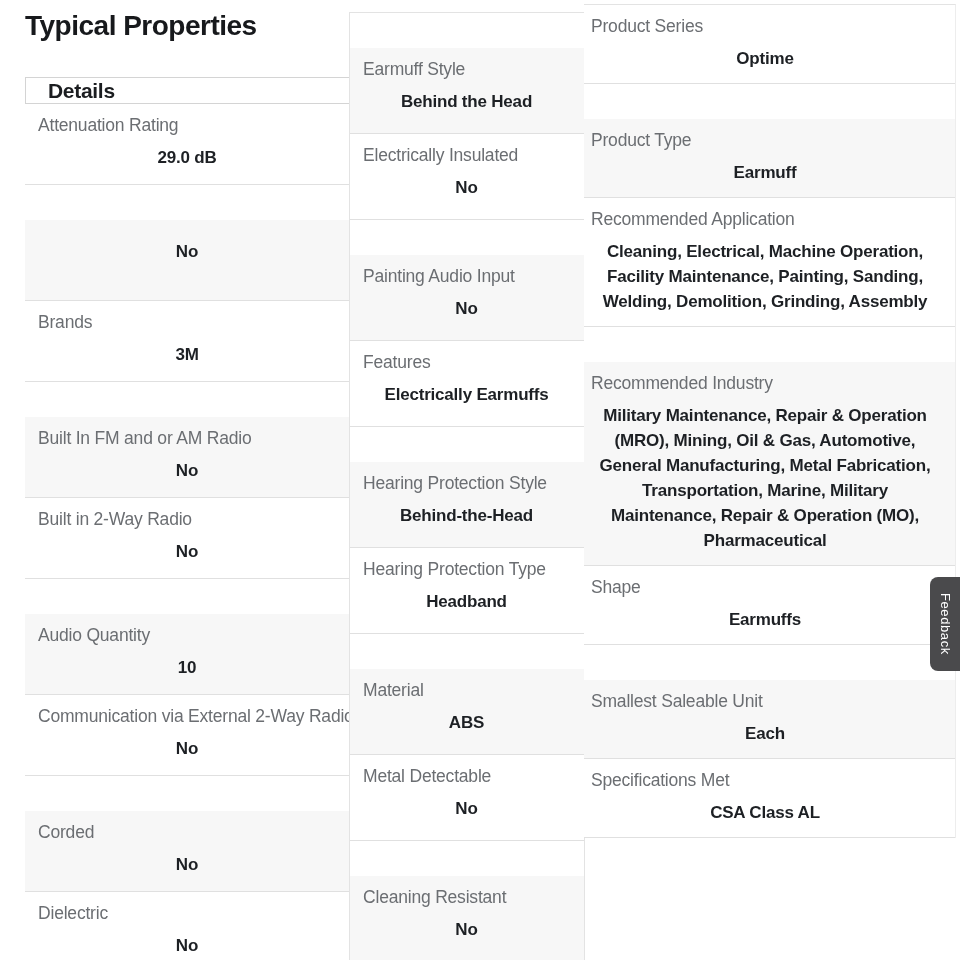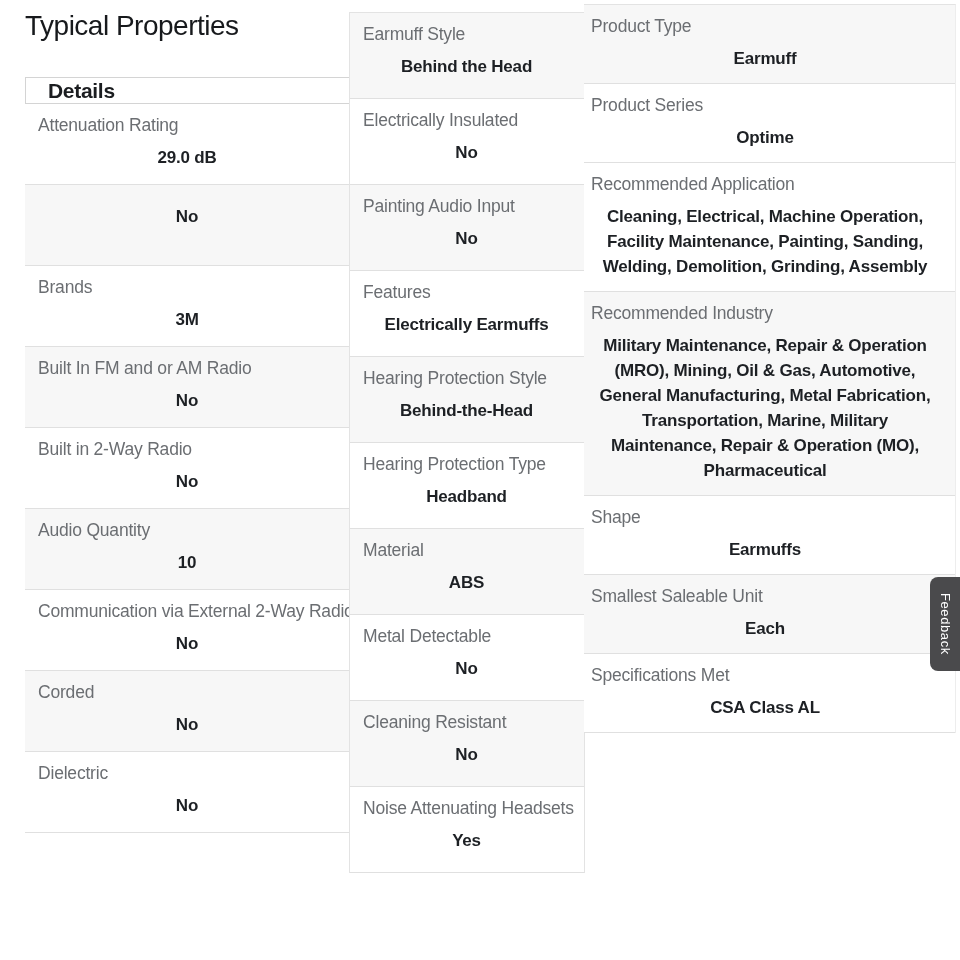--- a/index.html
+++ b/index.html
@@ -6,21 +6,21 @@
   html,body { width:960px; height:960px; }
   body {
     background:#ffffff;
     font-family:"Liberation Sans", sans-serif;
     position:relative;
     overflow:hidden;
     color:#1f2226;
   }
   .page-title {
     position:absolute; left:25px; top:9px;
-    font-size:28px; line-height:34px; font-weight:400;
+    font-size:28px; line-height:34px; font-weight:700;
     color:#17191c; letter-spacing:-0.5px;
   }
   .col { position:absolute; background:#fff; }
   .col-left  { left:25px;  top:77px; width:325px; }
   .col-mid   { left:349px; top:12px; width:236px;
                border-left:1px solid #e3e3e3; border-right:1px solid #e3e3e3;
                border-top:1px solid #e3e3e3; }
   .col-right { left:584px; top:4px;  width:372px;
                border-top:1px solid #e3e3e3; border-right:1px solid #ededed; }
 
@@ -36,21 +36,21 @@
 
   .prop-row {
     border-bottom:1px solid #e0e0e0;
     padding:10px 14px 12px 13px;
     background:#fff;
     overflow:hidden;
   }
   .col-left  .prop-row { height:81px; }
   .col-mid   .prop-row { height:86px; }
   .col-right .prop-row { padding-left:7px; padding-right:16px; min-height:79px; }
-  .prop-row.stripe { background:#f7f7f7; }
+  .prop-row.stripe { background:#f7f7f7;margin-top:35px; }
 
   .prop-label {
     font-size:17.5px; line-height:22px;
     color:#6b6e72; letter-spacing:-0.2px;
     white-space:nowrap;
   }
   .col-right .prop-label { white-space:normal; }
   .prop-value {
     margin-top:9px;
     font-size:17px; line-height:25px;
@@ -159,27 +159,27 @@
       <div class="prop-label">Cleaning Resistant</div>
       <div class="prop-value">No</div>
     </div>
     <div class="prop-row">
       <div class="prop-label">Noise Attenuating Headsets</div>
       <div class="prop-value">Yes</div>
     </div>
   </div>
 
 <div class="col col-right" id="col-right-rows">
+    <div class="prop-row">
+      <div class="prop-label">Product Series</div>
+      <div class="prop-value">Optime</div>
+    </div>
     <div class="prop-row stripe">
       <div class="prop-label">Product Type</div>
       <div class="prop-value">Earmuff</div>
-    </div>
-    <div class="prop-row">
-      <div class="prop-label">Product Series</div>
-      <div class="prop-value">Optime</div>
     </div>
     <div class="prop-row">
       <div class="prop-label">Recommended Application</div>
       <div class="prop-value">Cleaning, Electrical, Machine Operation, Facility Maintenance, Painting, Sanding, Welding, Demolition, Grinding, Assembly</div>
     </div>
     <div class="prop-row stripe">
       <div class="prop-label">Recommended Industry</div>
       <div class="prop-value">Military Maintenance, Repair &amp; Operation (MRO), Mining, Oil &amp; Gas, Automotive, General Manufacturing, Metal Fabrication, Transportation, Marine, Military Maintenance, Repair &amp; Operation (MO), Pharmaceutical</div>
     </div>
     <div class="prop-row">

